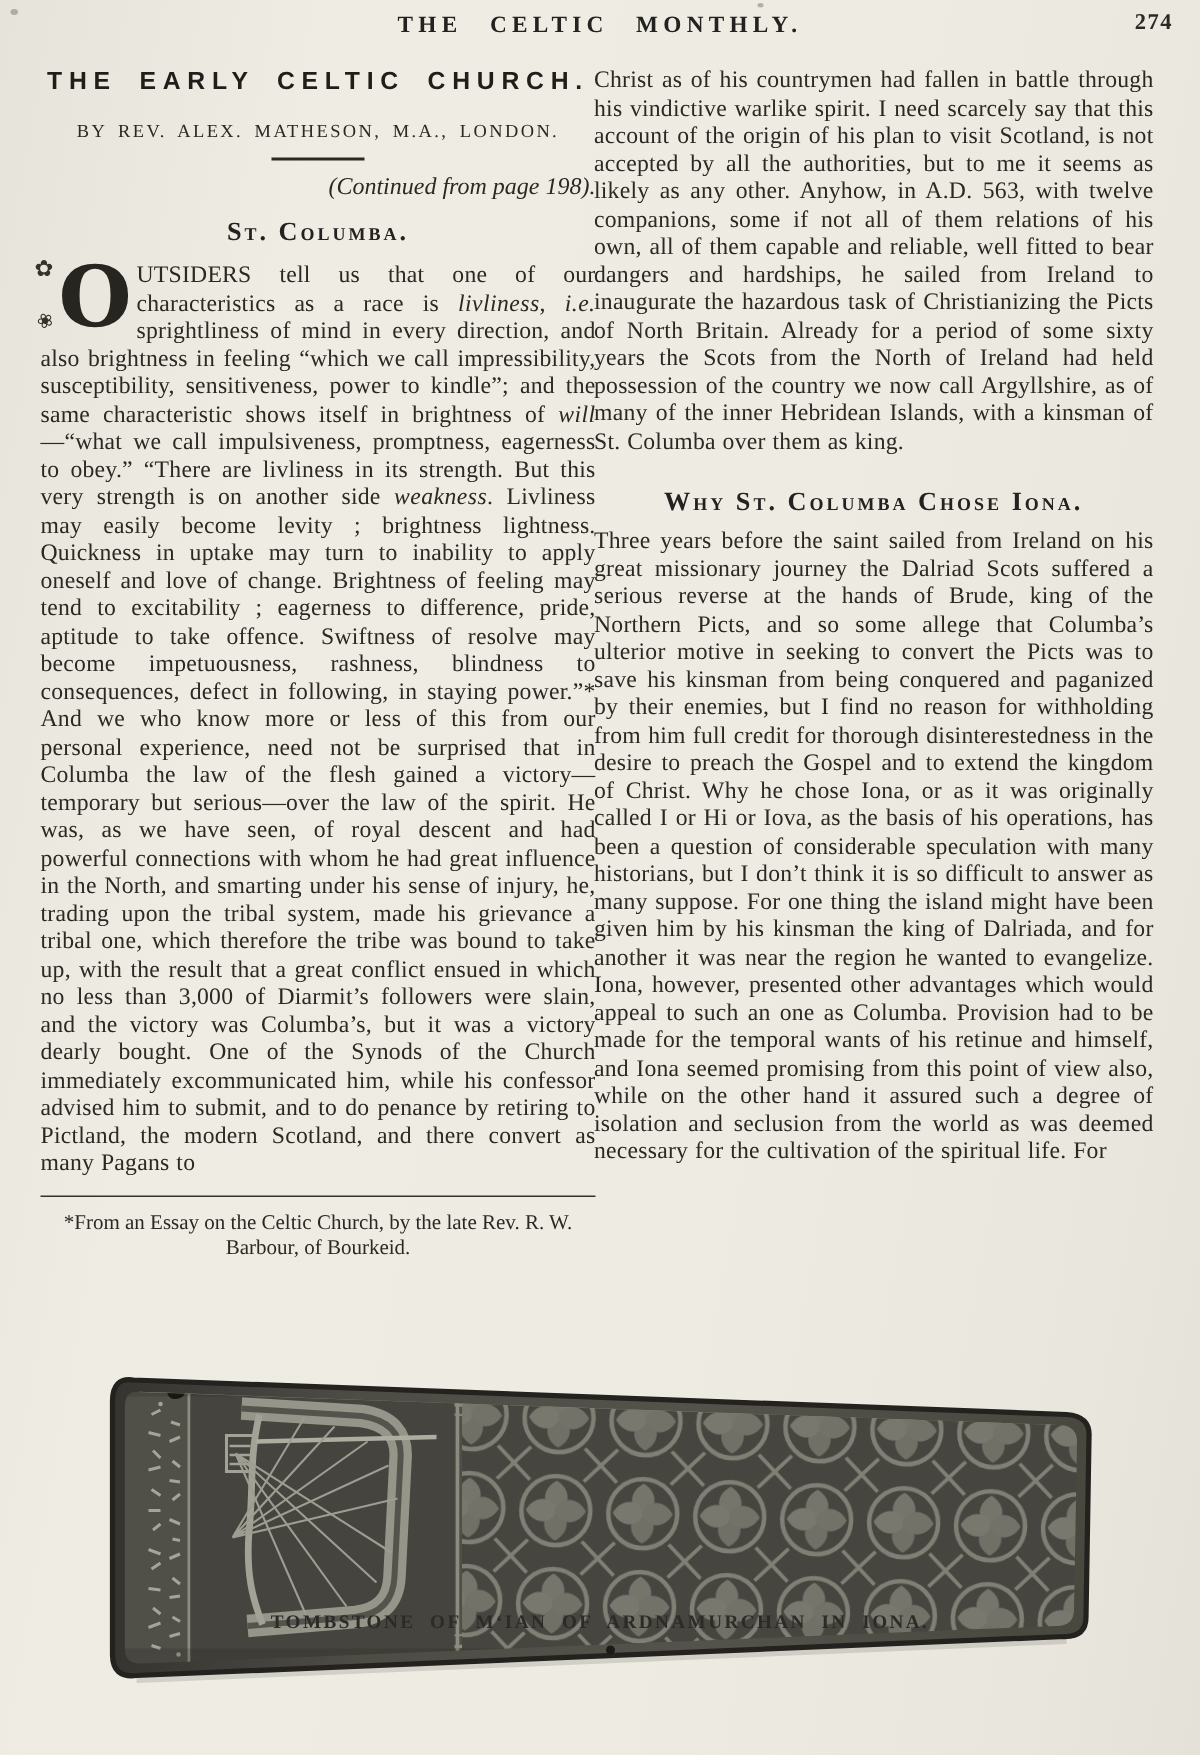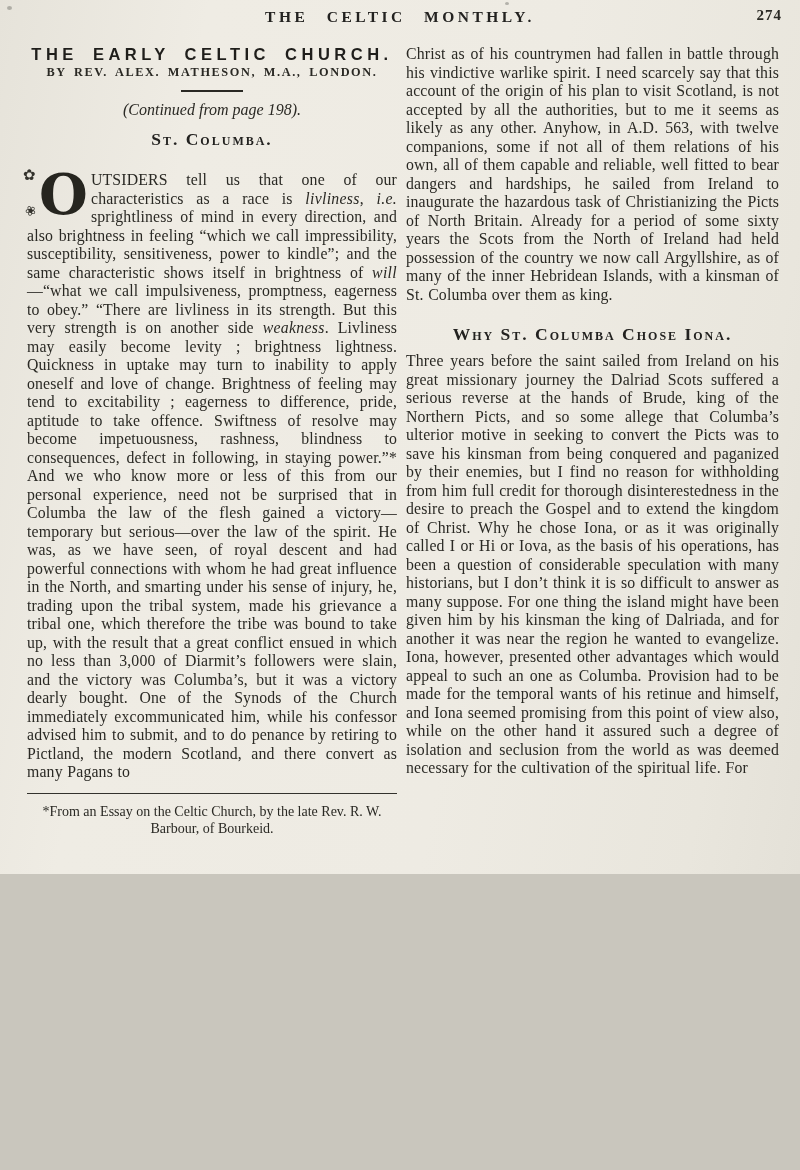--- a/index.html
+++ b/index.html
@@ -1,35 +1,35 @@
 <!DOCTYPE html>
 <html><head>
 <meta charset="utf-8">
 <style>
   html,body{margin:0;padding:0;background:#c9c6bd;}
   .page{
-    position:relative;width:800px;height:874px;overflow:hidden;
+    position:relative;width:800px;height:1170px;overflow:hidden;
     background:linear-gradient(100deg,#e6e3da 0%,#efece4 22%,#eeebe3 60%,#e9e6dd 88%,#e4e1d8 100%);
     font-family:"Liberation Serif",serif;color:#2a2924;
   }
   .speck{position:absolute;background:#6b6a63;border-radius:50%;opacity:.45}
   .journal-header{position:absolute;top:8px;left:0;width:100%;text-align:center;
     font-size:15.5px;font-weight:700;letter-spacing:3.5px;word-spacing:11px;color:#232220}
   .page-number{position:absolute;top:7px;right:18px;font-size:15px;letter-spacing:1px;font-weight:600}
 
   .col-left{position:absolute;left:27px;top:45px;width:370px}
-  .col-right{position:absolute;left:406px;top:45px;width:373px}
+  .col-right{position:absolute;left:396px;top:45px;width:373px}
 
   .article-title{text-align:center;font-family:"Liberation Sans",sans-serif;font-weight:700;
     font-size:16.5px;letter-spacing:4.5px;word-spacing:6px;color:#1f1e1b;white-space:nowrap}
-  .byline{text-align:center;font-size:12.3px;letter-spacing:1.6px;word-spacing:3px;margin-top:1px;font-weight:700}
+  .byline{text-align:center;font-size:12.3px;letter-spacing:1.6px;word-spacing:3px;margin-top:16px;font-weight:400}
   .title-rule{width:62px;height:2px;background:#2a2924;margin:10px auto 9px}
-  .continued{text-align:center;font-style:italic;font-size:16px;margin:0 0 10px}
+  .continued{text-align:right;font-style:italic;font-size:16px;margin:0 0 10px}
   .section-heading{text-align:center;font-variant:small-caps;font-size:17.5px;letter-spacing:2px;
-    margin:1px 0 21px;font-weight:600;color:#232220}
+    margin:1px 0 10px;font-weight:600;color:#232220}
   .body-par{font-size:15.8px;line-height:18.5px;text-align:justify;
     letter-spacing:.15px;word-spacing:.5px}
   .body-par i{letter-spacing:.3px}
 
   .dropcap{float:left;width:58px;height:53px;position:relative;margin:1px 6px 0 0}
   .dc-letter{position:absolute;left:12px;top:-6px;font-size:56px;line-height:56px;
     font-family:"DejaVu Serif",serif;font-weight:700;color:#26251f}
   .dc-flower{position:absolute;font-family:"DejaVu Sans",sans-serif;color:#33322c;font-size:15px;line-height:1}
   .f1{left:-4px;top:-4px}
   .f2{left:-2px;top:32px;font-size:13px;transform:rotate(-25deg)}

